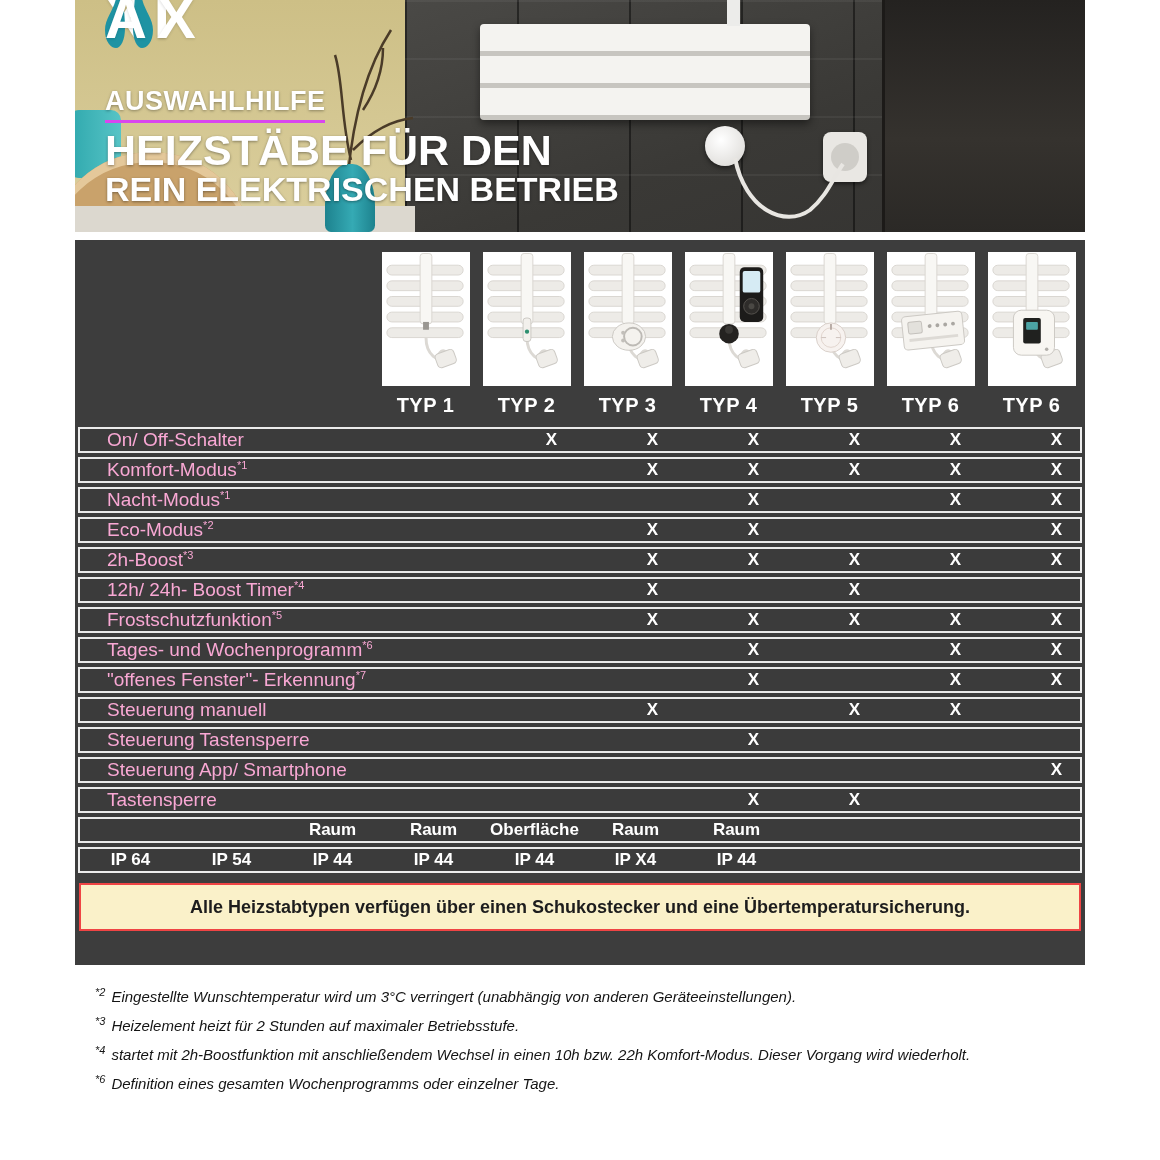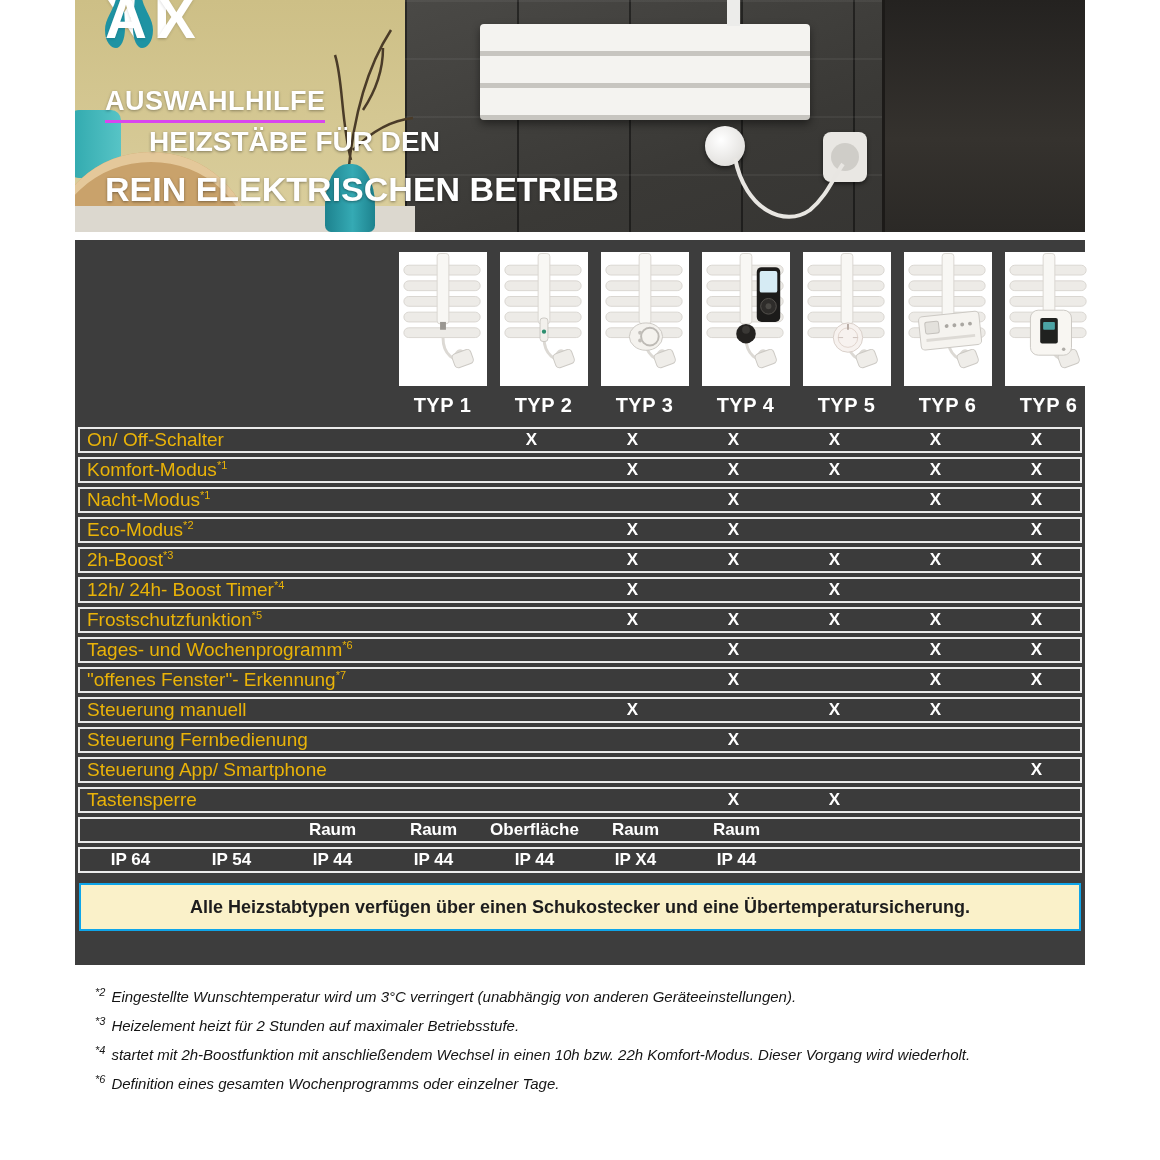--- a/index.html
+++ b/index.html
@@ -43,43 +43,43 @@
   .ph-branches{left:238px;top:0;width:130px;height:175px;}
 
   .hero-text{left:28px;top:0;width:640px;color:#ffffff;}
   .logo{position:absolute;left:2px;top:-16px;display:flex;align-items:flex-start;
       font-size:58px;font-weight:bold;letter-spacing:10px;color:#fff;
       text-shadow:0 1px 3px rgba(0,0,0,.15);}
   .logo svg{margin:6px 4px 0 -4px;}
   .eyebrow{position:absolute;left:2px;top:86px;font-size:27px;font-weight:bold;
       letter-spacing:.5px;border-bottom:3px solid #d946ef;padding-bottom:3px;
       text-shadow:0 1px 3px rgba(0,0,0,.35);}
-  .h-title1{position:absolute;left:2px;top:126px;font-size:28px;font-weight:bold;
-      text-shadow:0 1px 3px rgba(0,0,0,.4);margin-left:44px;}
+  .h-title1{position:absolute;left:2px;top:126px;font-size:43px;font-weight:bold;
+      text-shadow:0 1px 3px rgba(0,0,0,.4);}
   .h-title2{position:absolute;left:2px;top:170px;font-size:34px;font-weight:bold;
       text-shadow:0 1px 3px rgba(0,0,0,.4);}
 
   
   .tablewrap{margin-top:8px;width:1010px;background:#3d3d3d;padding:12px 0 34px 0;
       box-sizing:border-box;}
-  .typerow{display:flex;padding:0 20px;}
+  .typerow{display:flex;padding:0 3px;}
   .typerow .spacer{width:297px;flex:none;}
   .typecol{width:101px;flex:none;display:flex;flex-direction:column;align-items:center;}
   .prodimg{width:88px;height:134px;background:#ffffff;overflow:hidden;}
   .typelabel{margin-top:7px;height:26px;line-height:24px;color:#ffffff;
       font-weight:bold;font-size:20px;letter-spacing:.5px;}
   .rows{margin-top:8px;padding:0 3px;}
   .frow{display:flex;align-items:center;height:26px;margin-bottom:4px;
       background:#3b3b3b;border:2px solid #ebebeb;box-sizing:border-box;}
-  .frow .rlabel{width:293px;flex:none;color:#eab308;font-size:19px;
-      padding-left:7px;white-space:nowrap;}
+  .frow .rlabel{width:293px;flex:none;color:#f9a8d4;font-size:19px;
+      padding-left:7px;white-space:nowrap;margin-left:20px;}
   .frow .rlabel sup{font-size:11px;}
   .frow .cell{width:101px;flex:none;text-align:center;color:#ffffff;
       font-weight:bold;font-size:17px;}
-  .banner{margin:10px 4px 0 4px;height:44px;background:#faf1c9;border:2px solid #0ea5e9;
+  .banner{margin:10px 4px 0 4px;height:44px;background:#faf1c9;border:2px solid #ef4444;
       display:flex;align-items:center;justify-content:center;
       color:#1d1d1d;font-weight:bold;font-size:18px;}
 
   
   .footnotes{position:absolute;left:95px;top:984px;width:990px;color:#141414;}
   .fnote{font-style:italic;font-size:15px;margin:0 0 8px 0;line-height:17px;white-space:nowrap;}
   .fnote sup{font-size:11px;font-style:italic;margin-right:6px;}
 </style>
 </head>
 <body>
@@ -350,21 +350,21 @@
           <div class="rlabel"><span>Steuerung manuell</span></div>
           <div class="cell"></div>
           <div class="cell"></div>
           <div class="cell">X</div>
           <div class="cell"></div>
           <div class="cell">X</div>
           <div class="cell">X</div>
           <div class="cell"></div>
         </div>
         <div class="frow">
-          <div class="rlabel"><span>Steuerung Fernbedienung</span></div>
+          <div class="rlabel"><span>Steuerung Tastensperre</span></div>
           <div class="cell"></div>
           <div class="cell"></div>
           <div class="cell"></div>
           <div class="cell">X</div>
           <div class="cell"></div>
           <div class="cell"></div>
           <div class="cell"></div>
         </div>
         <div class="frow">
           <div class="rlabel"><span>Steuerung App/ Smartphone</span></div>

